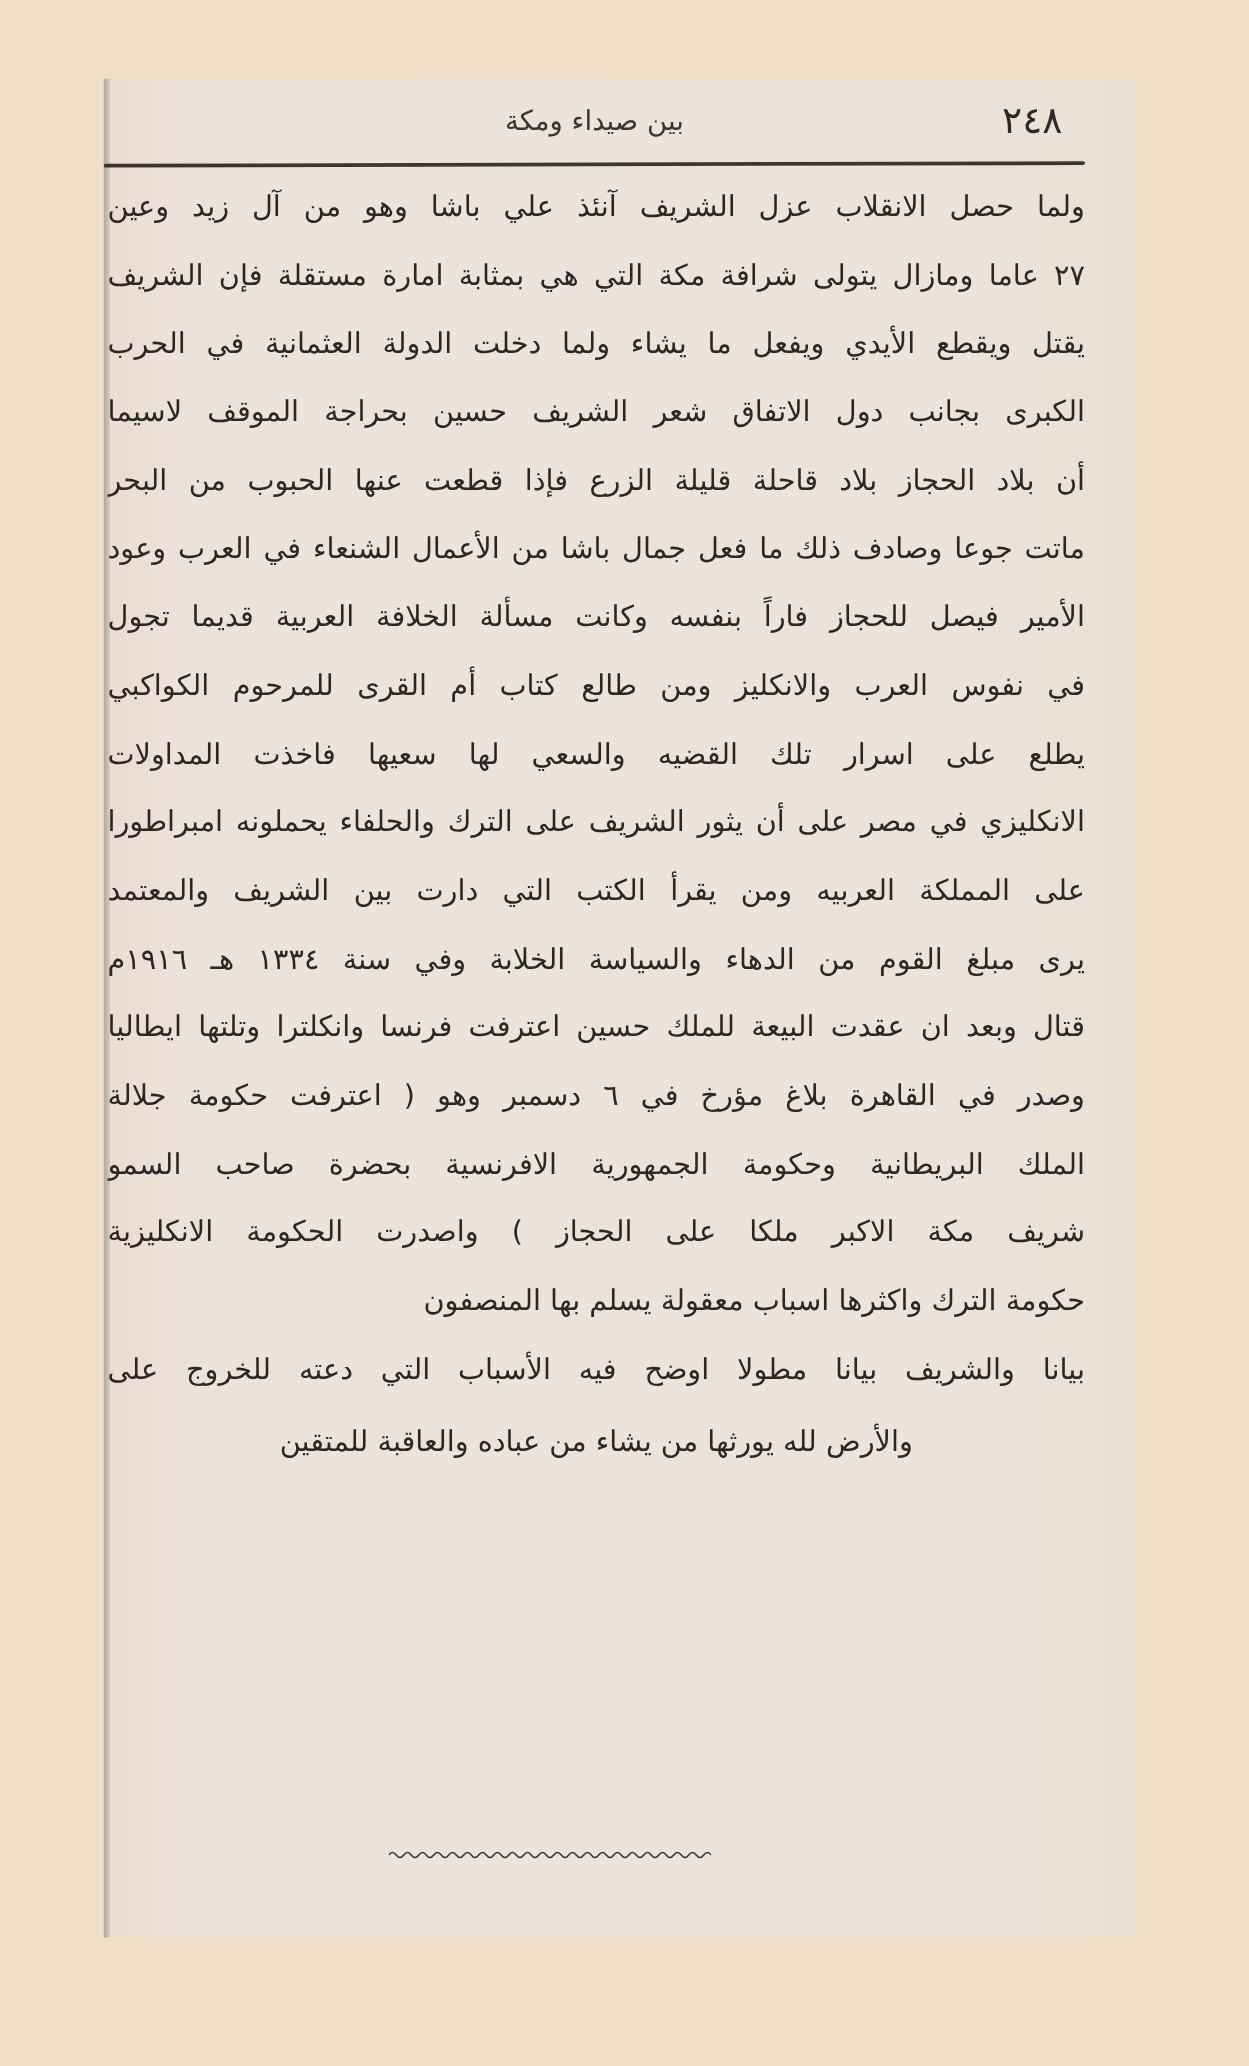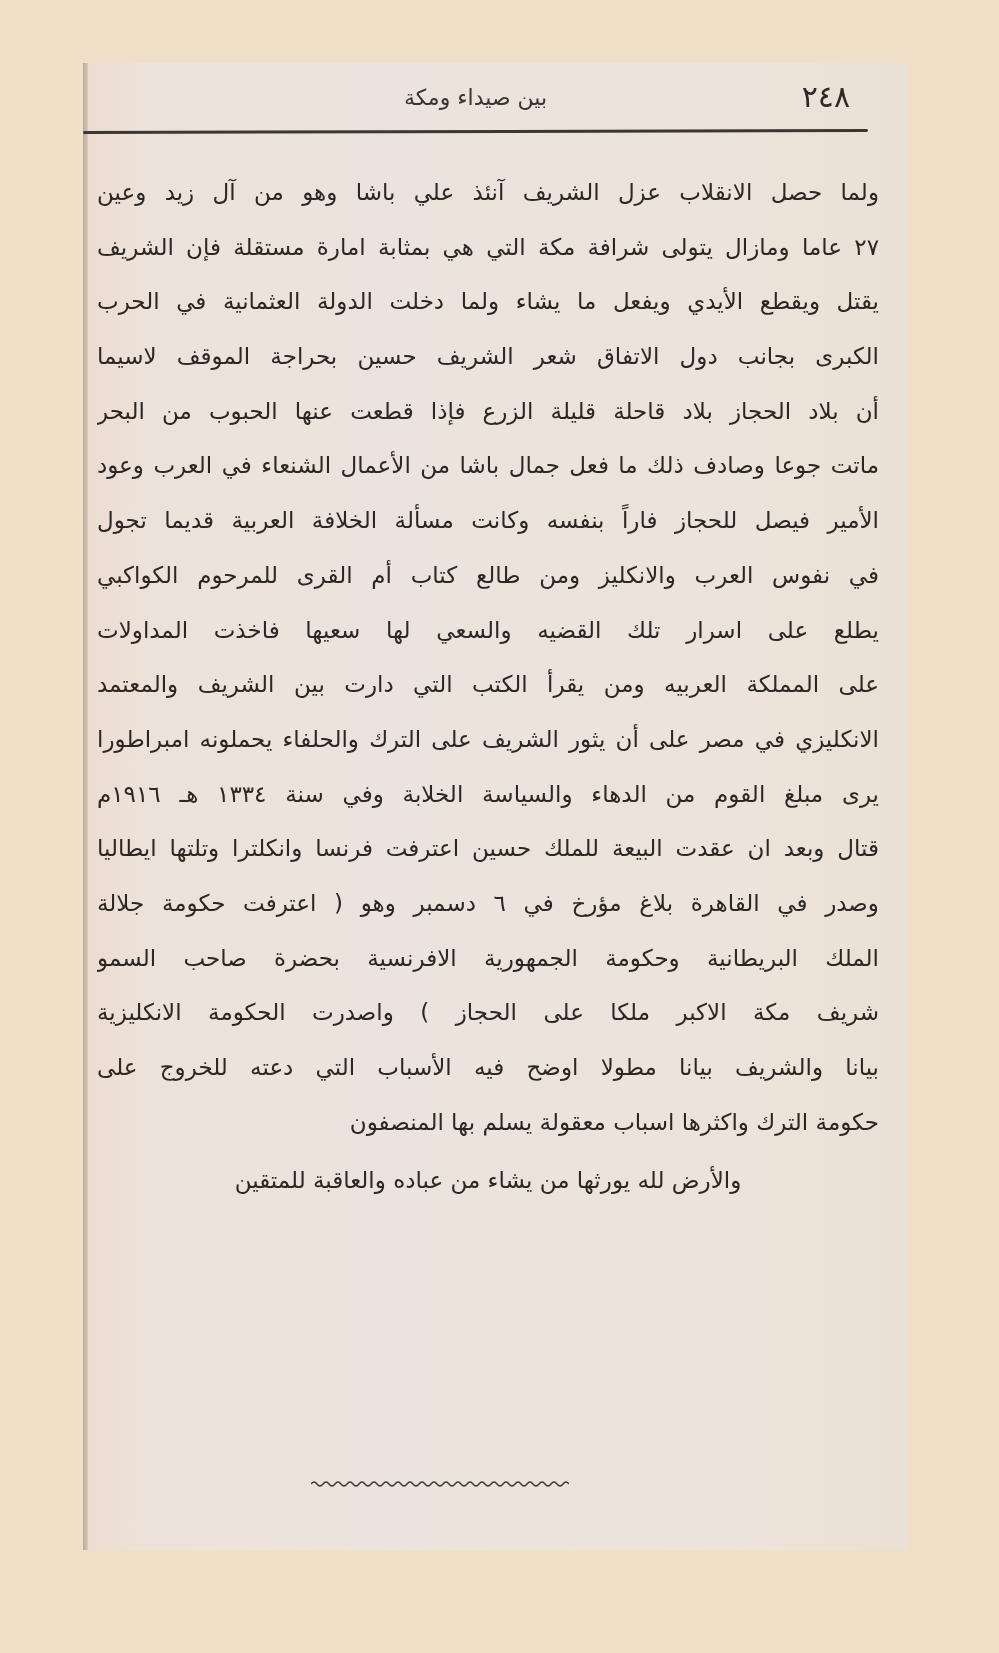--- a/index.html
+++ b/index.html
@@ -63,25 +63,24 @@
       top: 67px;
       left: 0;
       width: 785px;
       height: 3px;
       background: #3a3632;
       border-radius: 2px;
       transform: rotate(-0.15deg);
     }
     .body-text {
       position: absolute;
-      top: 102px;
+      top: 76px;
       left: 3px;
       width: 782px;
       direction: rtl;
-      padding-left: 11px;
     }
     .line {
       height: 54.7px;
       line-height: 54.7px;
       font-family: "DejaVu Sans", sans-serif;
       font-size: 23px;
       color: #2b2724;
       white-space: nowrap;
       text-align: justify;
       text-align-last: justify;
@@ -123,29 +122,29 @@
   <div class="body-text">
     <div class="line">ولما حصل الانقلاب عزل الشريف آنئذ علي باشا وهو من آل زيد وعين</div>
     <div class="line">٢٧ عاما ومازال يتولى شرافة مكة التي هي بمثابة امارة مستقلة فإن الشريف</div>
     <div class="line">يقتل ويقطع الأيدي ويفعل ما يشاء ولما دخلت الدولة العثمانية في الحرب</div>
     <div class="line">الكبرى بجانب دول الاتفاق شعر الشريف حسين بحراجة الموقف لاسيما</div>
     <div class="line">أن بلاد الحجاز بلاد قاحلة قليلة الزرع فإذا قطعت عنها الحبوب من البحر</div>
     <div class="line">ماتت جوعا وصادف ذلك ما فعل جمال باشا من الأعمال الشنعاء في العرب وعود</div>
     <div class="line">الأمير فيصل للحجاز فاراً بنفسه وكانت مسألة الخلافة العربية قديما تجول</div>
     <div class="line">في نفوس العرب والانكليز ومن طالع كتاب أم القرى للمرحوم الكواكبي</div>
     <div class="line">يطلع على اسرار تلك القضيه والسعي لها سعيها فاخذت المداولات</div>
+    <div class="line">الانكليزي في مصر على أن يثور الشريف على الترك والحلفاء يحملونه امبراطورا</div>
     <div class="line">على المملكة العربيه ومن يقرأ الكتب التي دارت بين الشريف والمعتمد</div>
-    <div class="line">الانكليزي في مصر على أن يثور الشريف على الترك والحلفاء يحملونه امبراطورا</div>
     <div class="line">يرى مبلغ القوم من الدهاء والسياسة الخلابة وفي سنة ١٣٣٤ هـ ١٩١٦م</div>
     <div class="line">قتال وبعد ان عقدت البيعة للملك حسين اعترفت فرنسا وانكلترا وتلتها ايطاليا</div>
     <div class="line">وصدر في القاهرة بلاغ مؤرخ في ٦ دسمبر وهو ( اعترفت حكومة جلالة</div>
     <div class="line">الملك البريطانية وحكومة الجمهورية الافرنسية بحضرة صاحب السمو</div>
     <div class="line">شريف مكة الاكبر ملكا على الحجاز ) واصدرت الحكومة الانكليزية</div>
+    <div class="line last-para">حكومة الترك واكثرها اسباب معقولة يسلم بها المنصفون</div>
     <div class="line">بيانا والشريف بيانا مطولا اوضح فيه الأسباب التي دعته للخروج على</div>
-    <div class="line last-para">حكومة الترك واكثرها اسباب معقولة يسلم بها المنصفون</div>
     <div class="line closing">والأرض لله يورثها من يشاء من عباده والعاقبة للمتقين</div>
   </div>
 
   <div class="ornament">
     <svg width="258" height="10" viewBox="0 0 258 10" xmlns="http://www.w3.org/2000/svg">
       <path d="M0 5 q3 -4 6 0 t6 0 t6 0 t6 0 t6 0 t6 0 t6 0 t6 0 t6 0 t6 0 t6 0 t6 0 t6 0 t6 0 t6 0 t6 0 t6 0 t6 0 t6 0 t6 0 t6 0 t6 0 t6 0 t6 0 t6 0 t6 0 t6 0 t6 0 t6 0 t6 0 t6 0 t6 0 t6 0 t6 0 t6 0 t6 0 t6 0 t6 0 t6 0 t6 0 t6 0 t6 0 t6 0" fill="none" stroke="#3a3632" stroke-width="1.3"></path>
     </svg>
   </div>
 </div>
 

